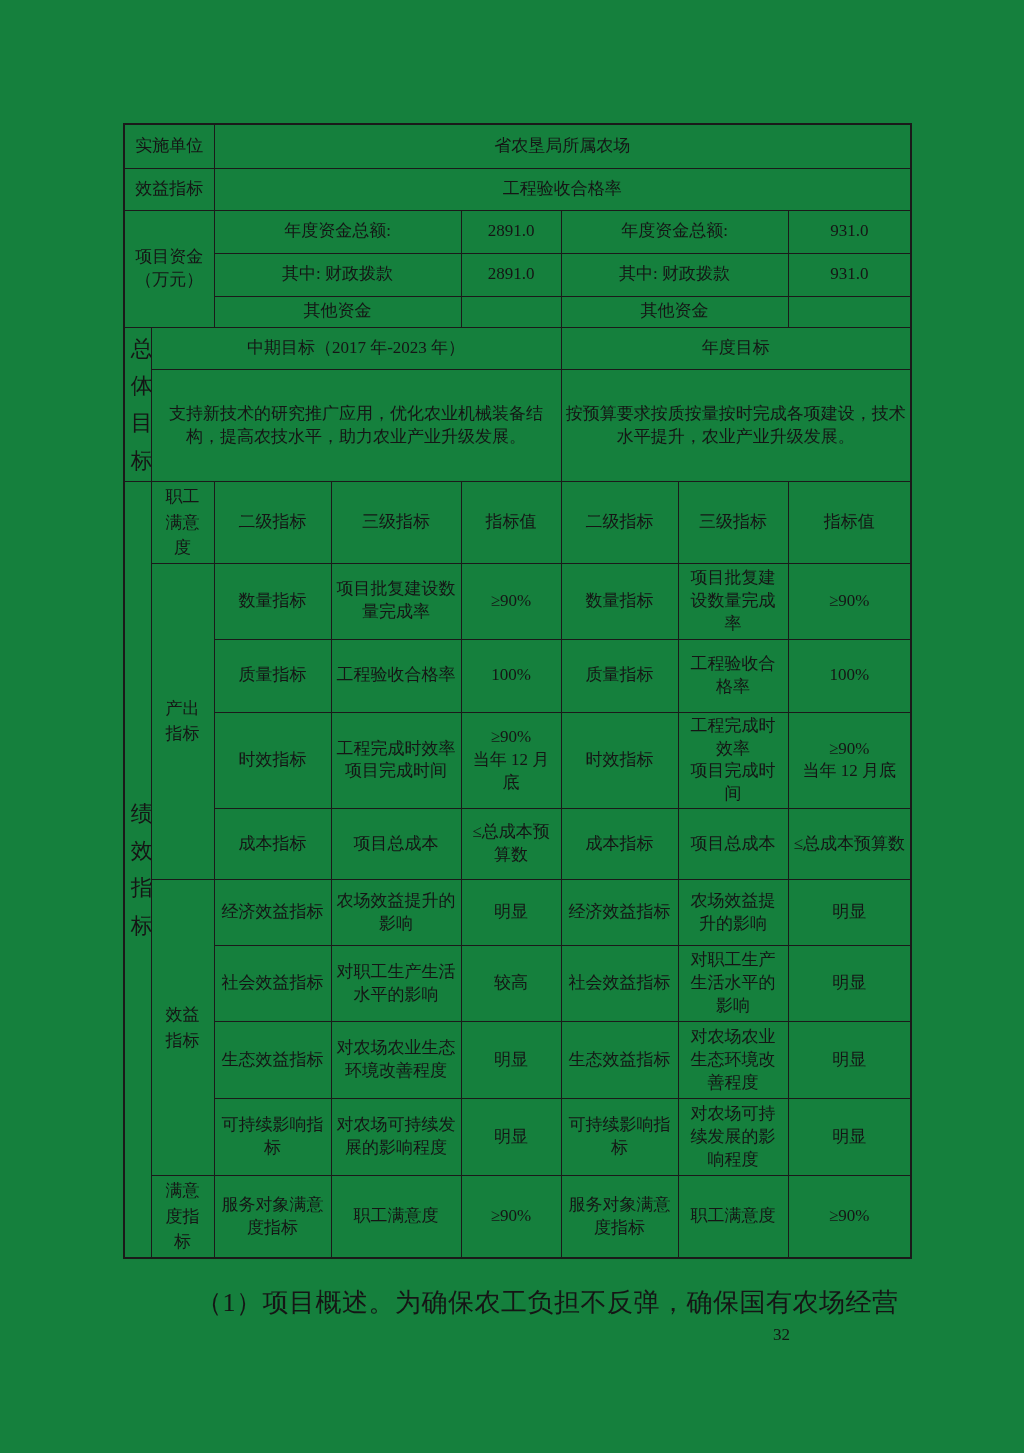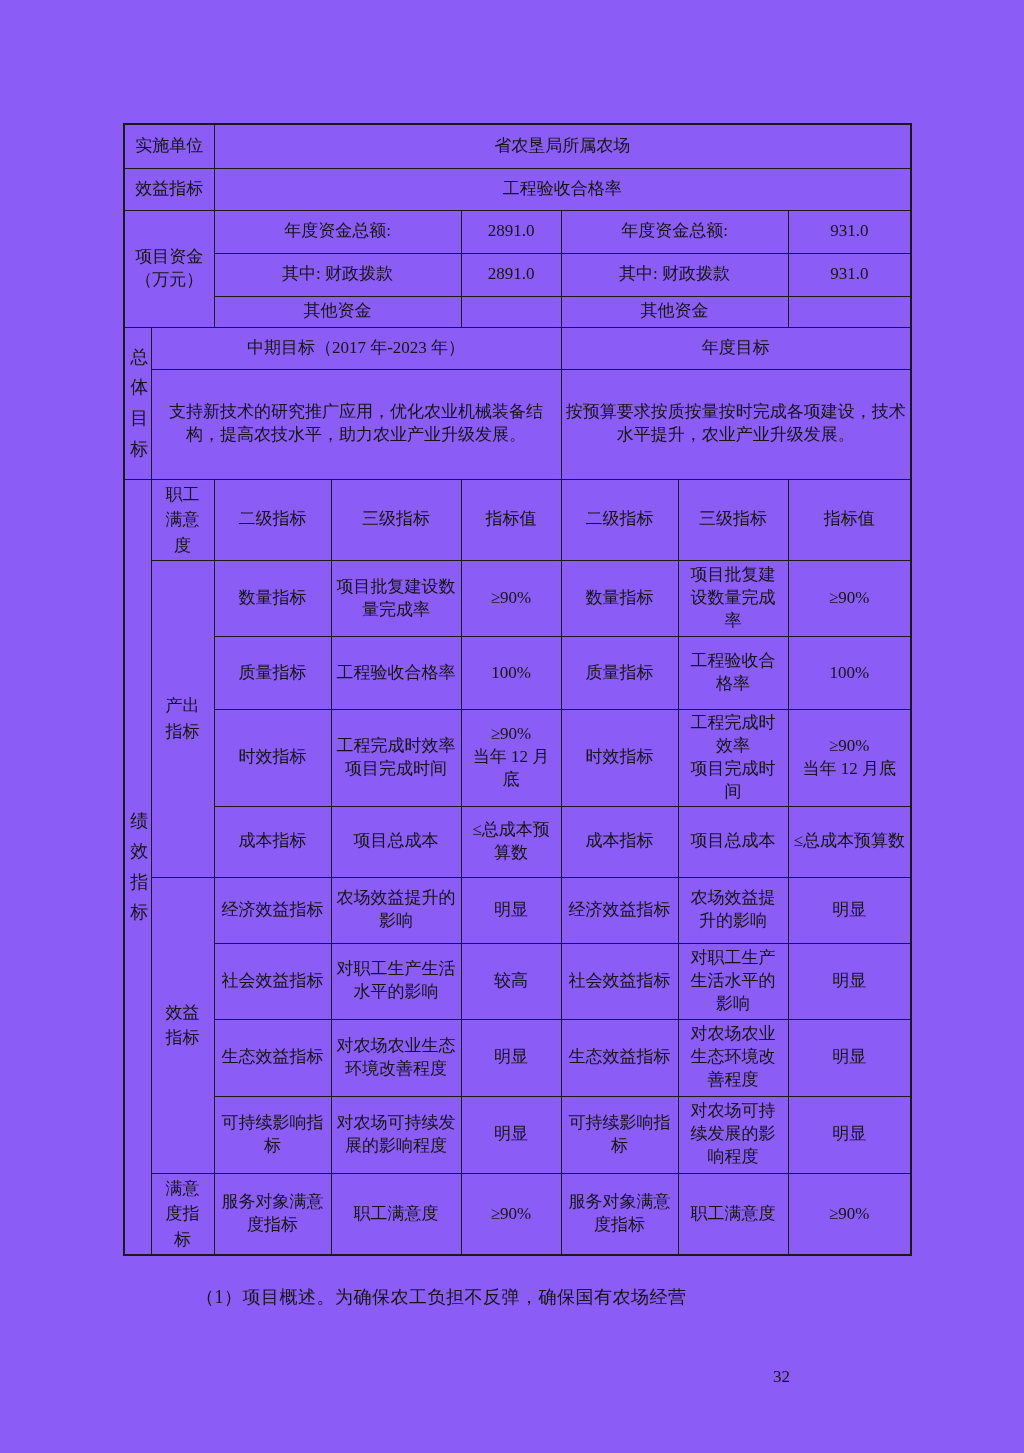--- a/index.html
+++ b/index.html
@@ -1,51 +1,51 @@
 <!DOCTYPE html>
 <html><head>
 <meta charset="utf-8">
 <style>
   html,body{margin:0;padding:0;}
   body{
     width:1024px;height:1453px;position:relative;background:#ffffff;
     font-family:"Liberation Serif","DejaVu Serif",serif;color:#151515;
   }
-  .page{position:absolute;left:0;top:0;width:1024px;height:1453px;background:#8b5cf6;}
+  .page{position:absolute;left:0;top:0;width:1024px;height:1453px;background:#15803d;}
   table.doc{
     position:absolute;left:123px;top:123px;width:787px;
     border-collapse:collapse;table-layout:fixed;
     border:2.5px solid #1a1a1a;
   }
   table.doc td{
     border:1.6px solid #1a1a1a;
     padding:2px 4px;
     font-size:17px;line-height:1.35;
     vertical-align:middle;text-align:center;
     white-space:pre-line;overflow:hidden;
     font-family:"Liberation Serif","DejaVu Serif",serif;
   }
   td.fs18{font-size:18px;}
   td.ta-l{text-align:left;}
   td.ta-r{text-align:right;padding-right:6px;margin-left:12px;}
   td.goal{font-size:20px;line-height:1.45;margin-top:32px;}
   td.vlab{padding:1px;}
-  .w1{display:inline-block;width:1.15em;line-height:1.7;font-size:18px;}
+  .w1{display:inline-block;width:1.15em;line-height:1.7;font-size:22px;}
   .w2{display:inline-block;width:2.35em;line-height:1.5;}
   .l3{text-align:left;padding-left:5px;}
   .footer-heading{
     position:absolute;left:183px;top:1232px;
     font-size:27px;font-weight:bold;letter-spacing:1px;white-space:nowrap;
   }
   .footer-para{
     position:absolute;left:196px;top:1285px;
-    font-size:18px;letter-spacing:0.5px;white-space:nowrap;
+    font-size:26px;letter-spacing:0.5px;white-space:nowrap;
   }
   .page-num{
-    position:absolute;left:773px;top:1325px;font-size:17px;margin-top:42px;
+    position:absolute;left:773px;top:1325px;font-size:17px;
   }
 </style>
 </head>
 <body>
 
 <div class="page">
 
   <table class="doc">
     <colgroup>
       <col style="width:27px">

